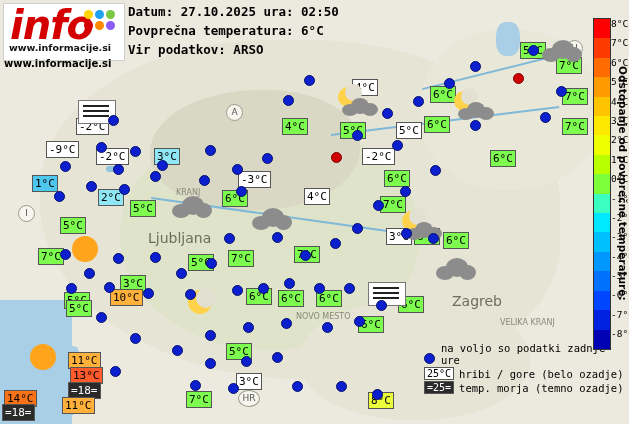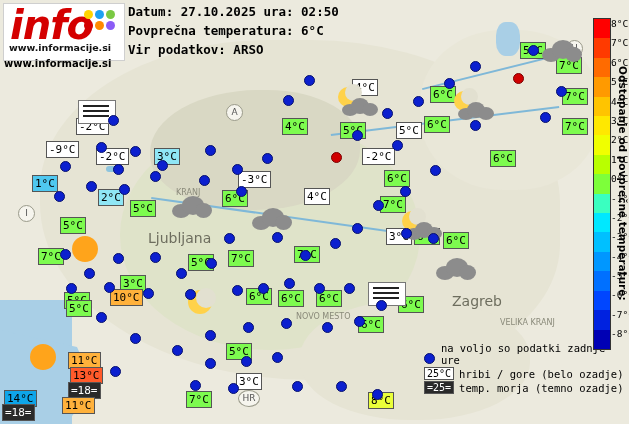--- a/index.html
+++ b/index.html
@@ -334,21 +334,21 @@
       <div class="tlab" style="left: 358px; top: 316px; background: rgb(125, 251, 79);">6°C</div>
       <div class="tlab" style="left: 398px; top: 296px; background: rgb(125, 251, 79);">6°C</div>
       <div class="tlab" style="left: 226px; top: 343px; background: rgb(125, 251, 79);">5°C</div>
       <div class="tlab" style="left: 236px; top: 373px; background: rgb(255, 255, 255);">3°C</div>
       <div class="tlab" style="left: 186px; top: 391px; background: rgb(125, 251, 79);">7°C</div>
       <div class="tlab" style="left: 368px; top: 392px; background: rgb(234, 255, 58);">8°C</div>
       <div class="tlab" style="left: 68px; top: 352px; background: rgb(255, 177, 59);">11°C</div>
       <div class="tlab" style="left: 70px; top: 367px; background: rgb(255, 90, 42);">13°C</div>
       <div class="tlab" style="left: 68px; top: 382px; background: rgb(42, 42, 42); color: rgb(255, 255, 255);">=18=</div>
       <div class="tlab" style="left: 62px; top: 397px; background: rgb(255, 177, 59);">11°C</div>
-      <div class="tlab" style="left: 4px; top: 390px; background: #0ea5e9;">14°C</div>
+      <div class="tlab" style="left: 4px; top: 390px; background: #f97316;">14°C</div>
       <div class="tlab" style="left: 2px; top: 404px; background: rgb(42, 42, 42); color: rgb(255, 255, 255);">=18=</div>
     </div>
 </div>
 
 <div id="logo">
   <div class="bigword">info</div>
   <div class="dots">
     <div class="dot" style="left:0;top:0;background:#ffd400;"></div>
     <div class="dot" style="left:11px;top:0;background:#1da1f2;"></div>
     <div class="dot" style="left:22px;top:0;background:#7ac943;"></div>

